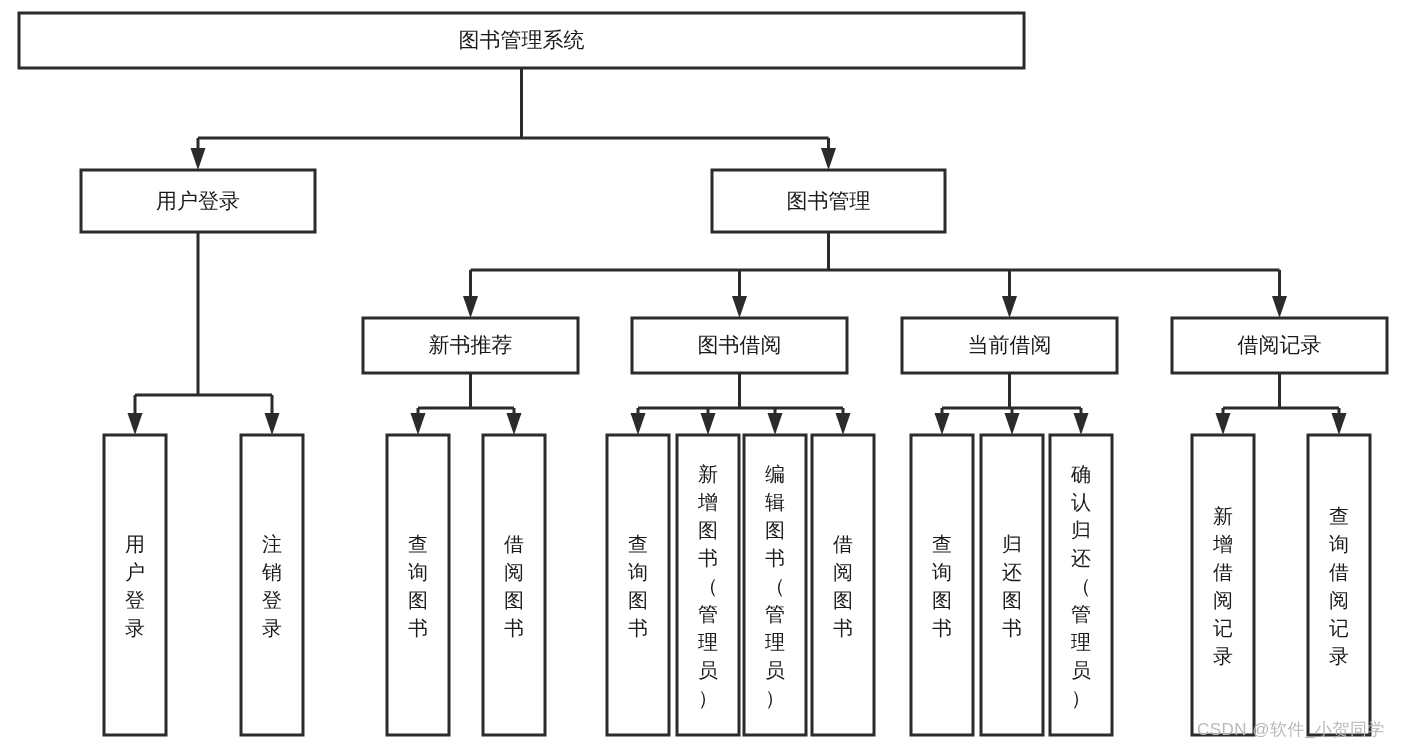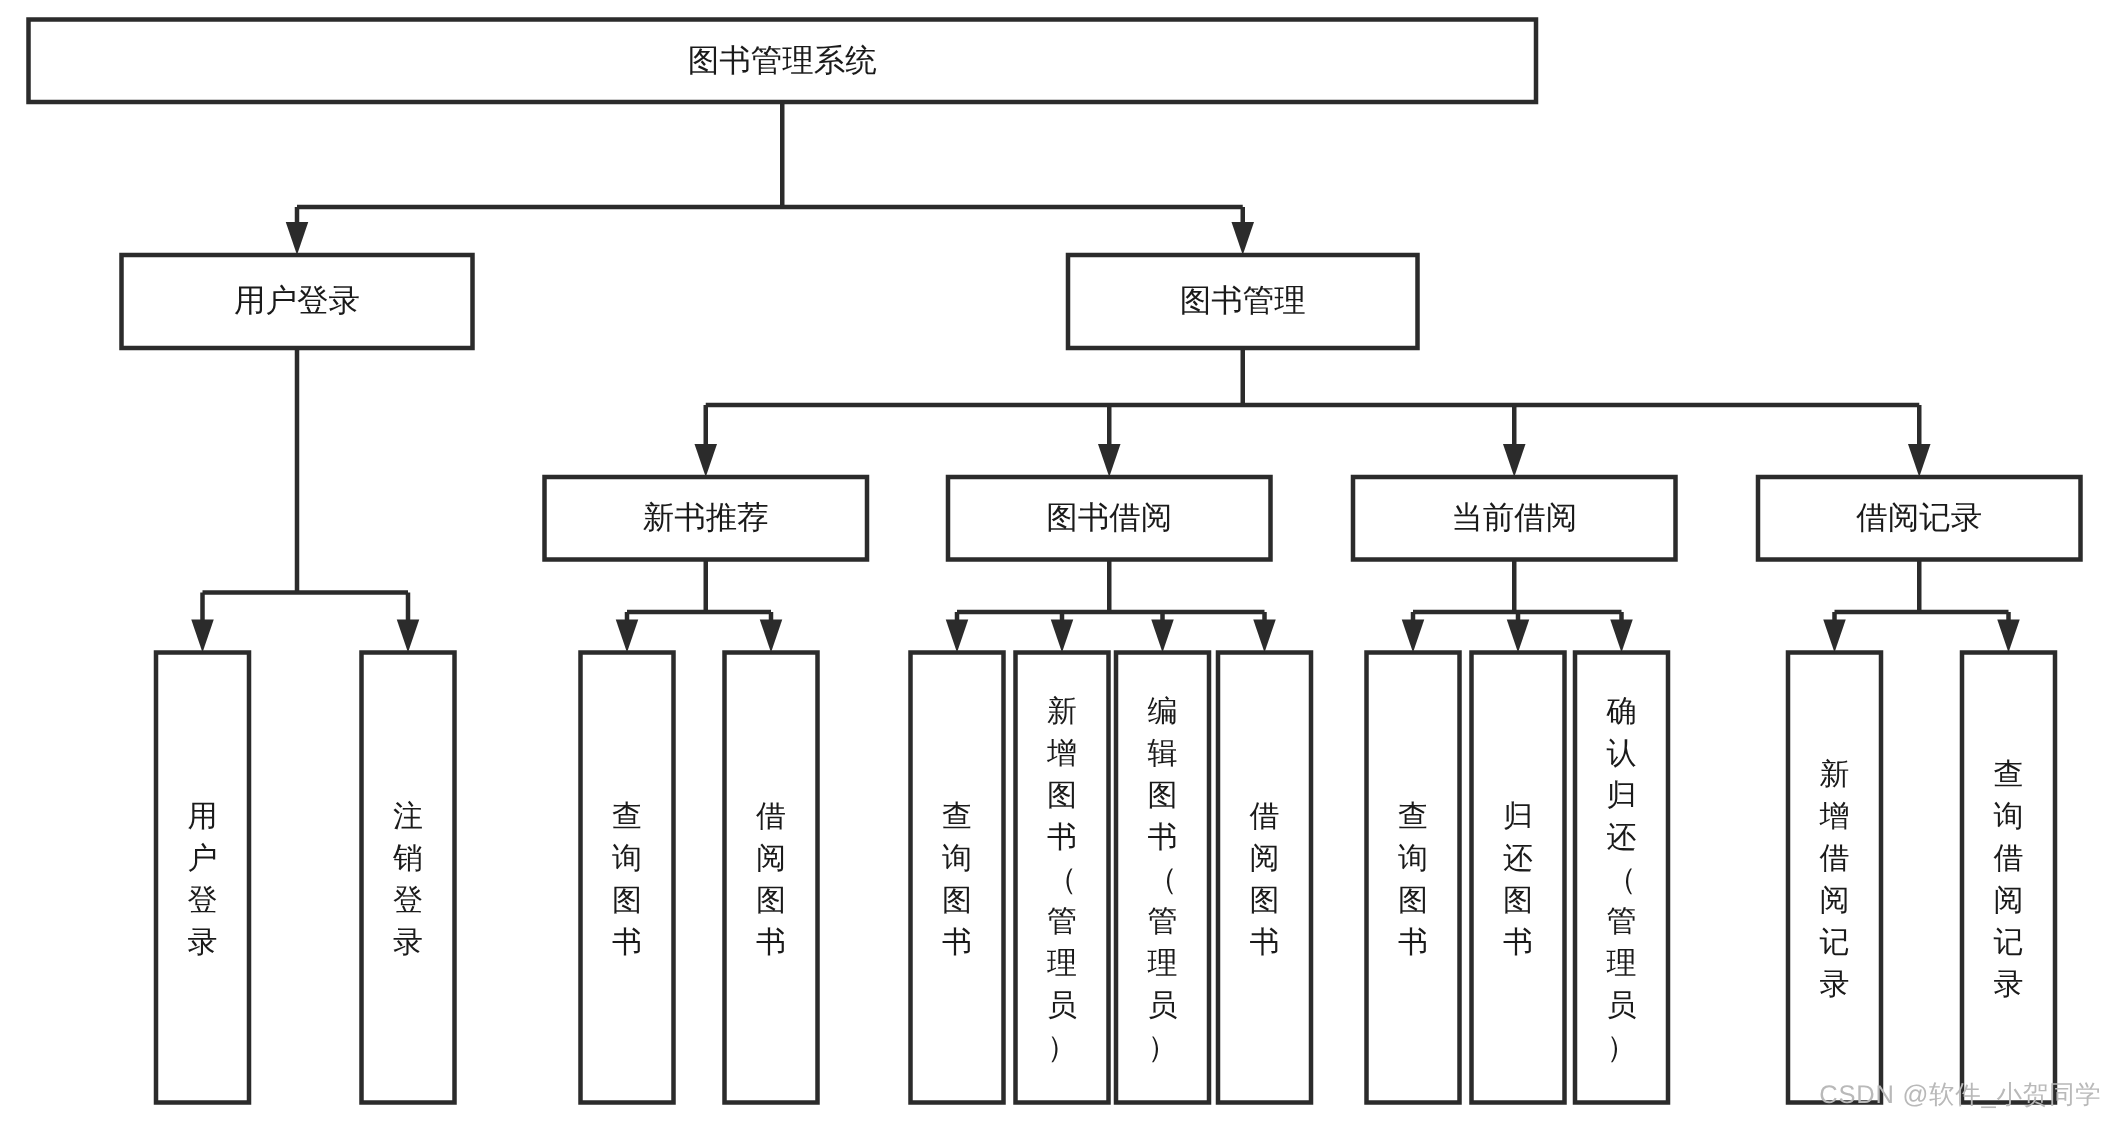--- a/index.html
+++ b/index.html
@@ -43,21 +43,21 @@
     dominant-baseline: middle;
   }
   .node-label-vertical {
     fill: #1a1a1a;
     font-family: "Liberation Sans", sans-serif;
     font-size: 20px;
     text-anchor: middle;
   }
   .watermark {
     position: absolute;
-    right: 4px;
+    right: 20px;
     bottom: 6px;
     color: #b9b9b9;
     font-size: 17px;
     font-family: "Liberation Sans", sans-serif;
     white-space: nowrap;
     letter-spacing: 0.5px;
   }
 </style>
 </head>
 <body>

